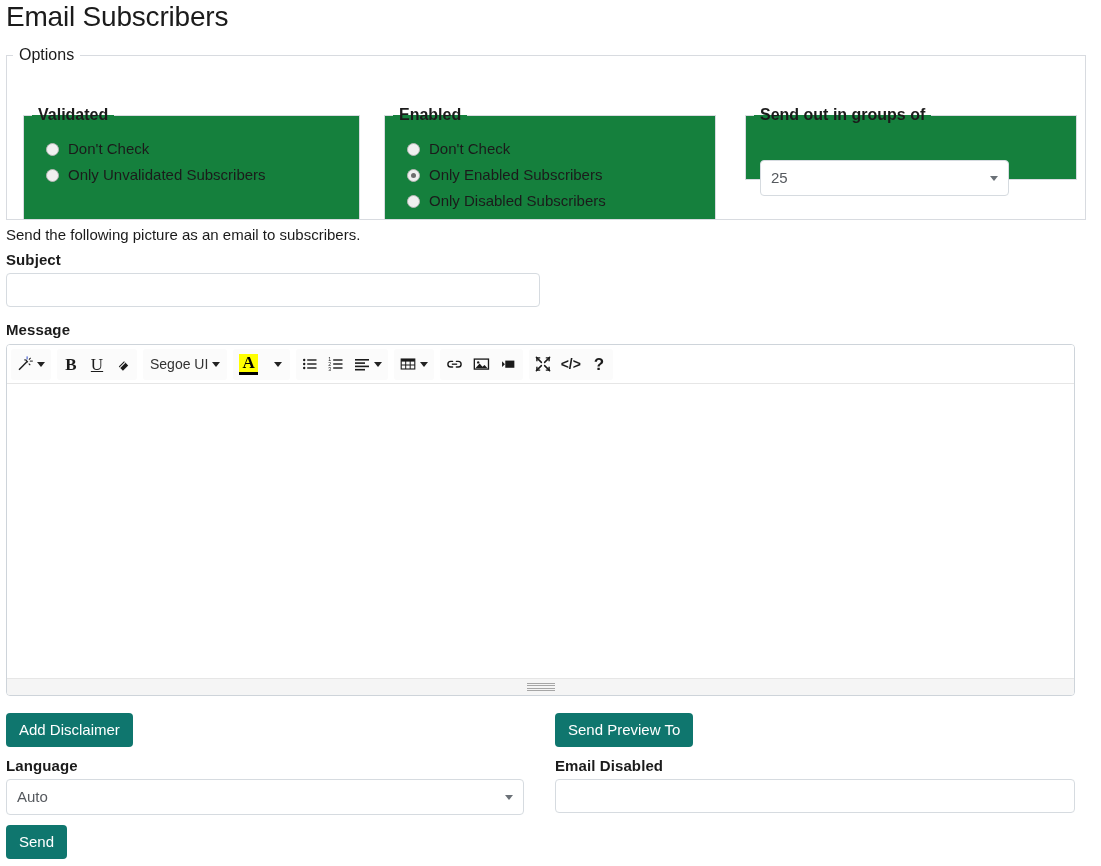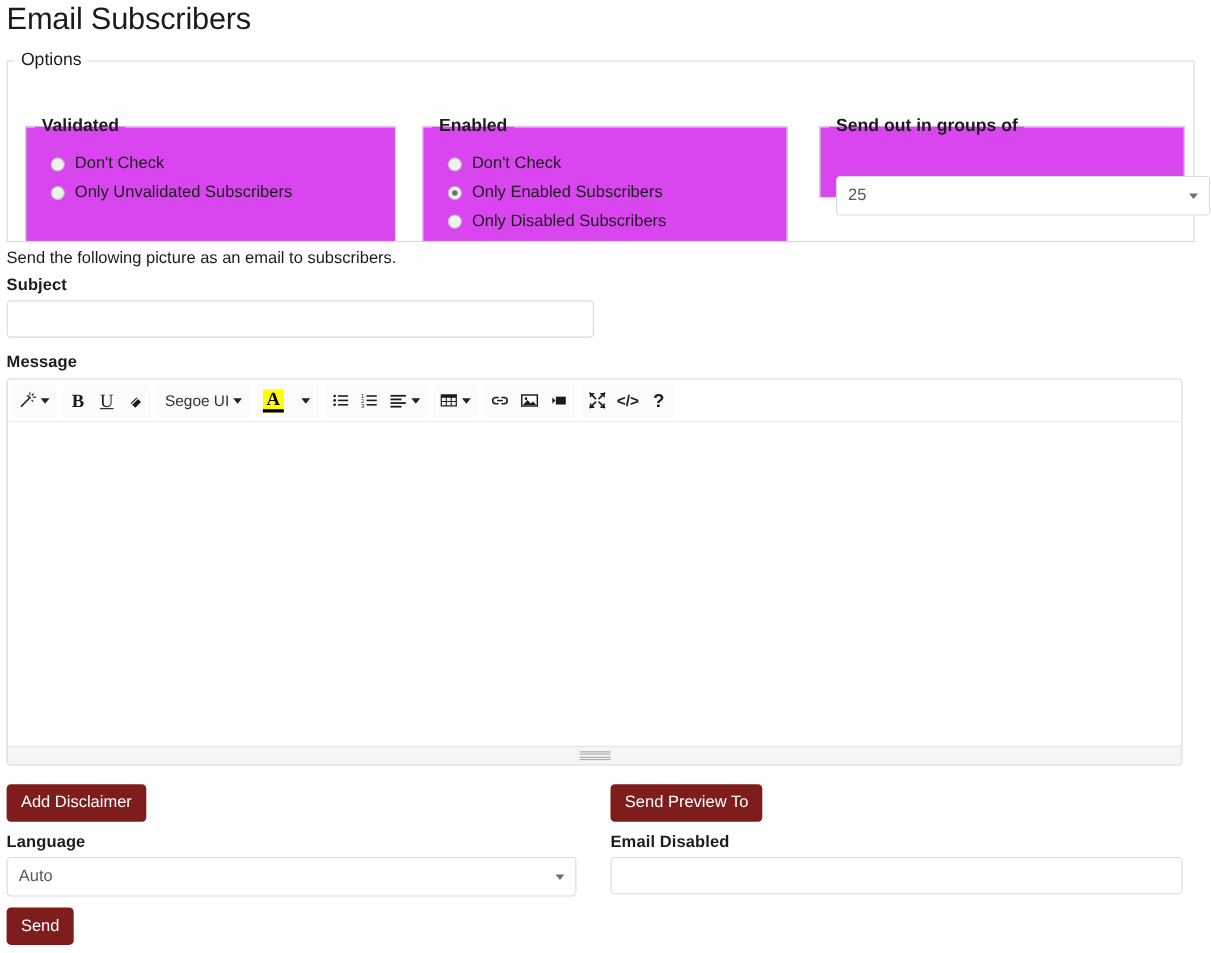--- a/index.html
+++ b/index.html
@@ -54,21 +54,21 @@
   #options-fieldset > legend { font-size: 16px; }
 
   .opt-row {
     position: relative;
     height: 100%;
   }
 
   .sub-fieldset {
     position: absolute;
     box-sizing: border-box;
-    background: #d946ef;
+    background: #15803d;
   }
   .sub-fieldset > legend {
     font-size: 16px;
     font-weight: 600;
     color: #1b1b1b;
     margin-left: 8px;
     padding: 0 6px;
   }
 
   #validated-fieldset { left: 16px;  top: 42px; width: 337px; height: 114px; }
@@ -146,21 +146,21 @@
   }
   .select-value {
     font-size: 15px;
     color: #55595e;
   }
 
   #groups-select-wrap {
     position: absolute;
     left: 14px;
     top: 36px;
-    width: 340px;
+    width: 249px;
   }
 
   .helper-text {
     position: absolute;
     left: 6px;
     top: 226px;
     font-size: 15px;
     color: #1b1b1b;
   }
 
@@ -277,21 +277,21 @@
     justify-content: space-between;
   }
   .grip i {
     display: block;
     height: 1px;
     background: #a6a6a6;
   }
 
   
   .btn-primary {
-    background: #7f1d1d;
+    background: #0f766e;
     color: #fff;
     border: 0;
     border-radius: 4px;
     font-family: "Liberation Sans", sans-serif;
     font-size: 15px;
     padding: 0 13px;
     height: 34px;
     line-height: 34px;
     cursor: pointer;
     display: inline-block;

